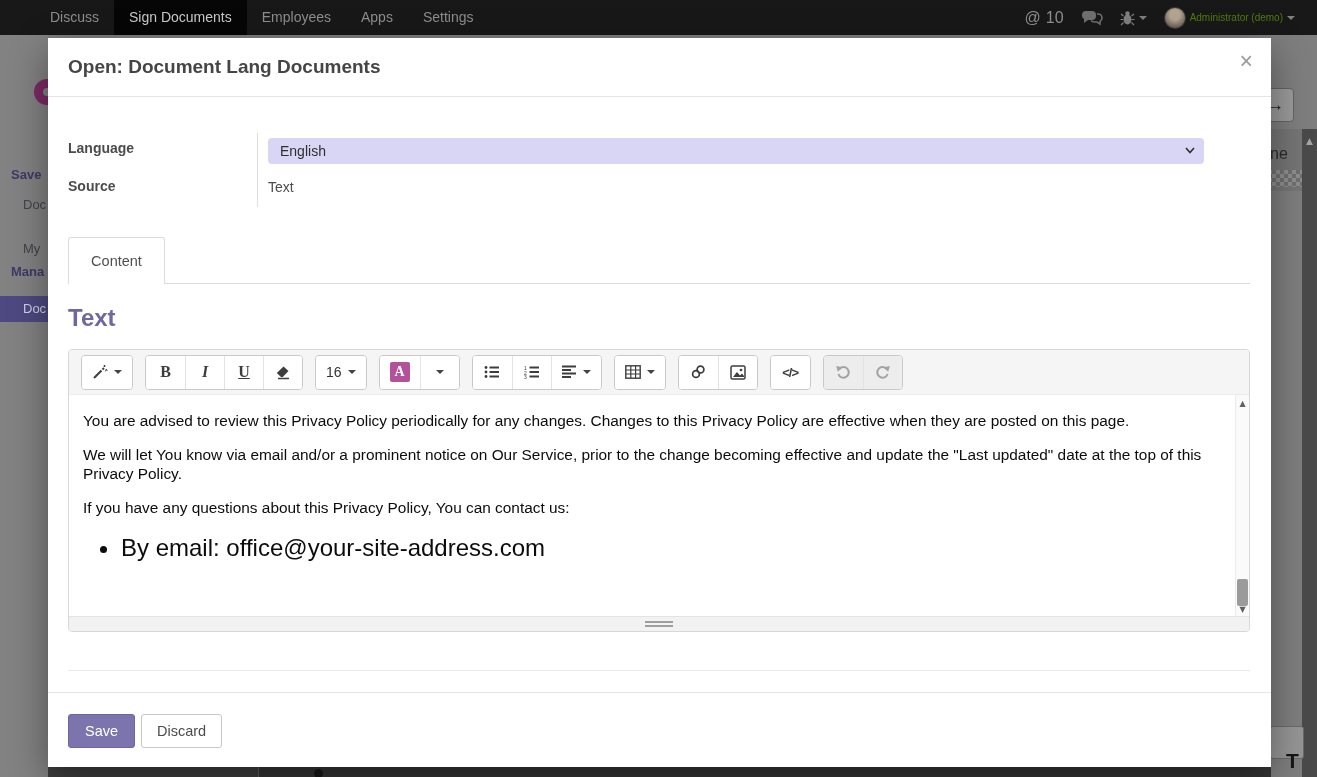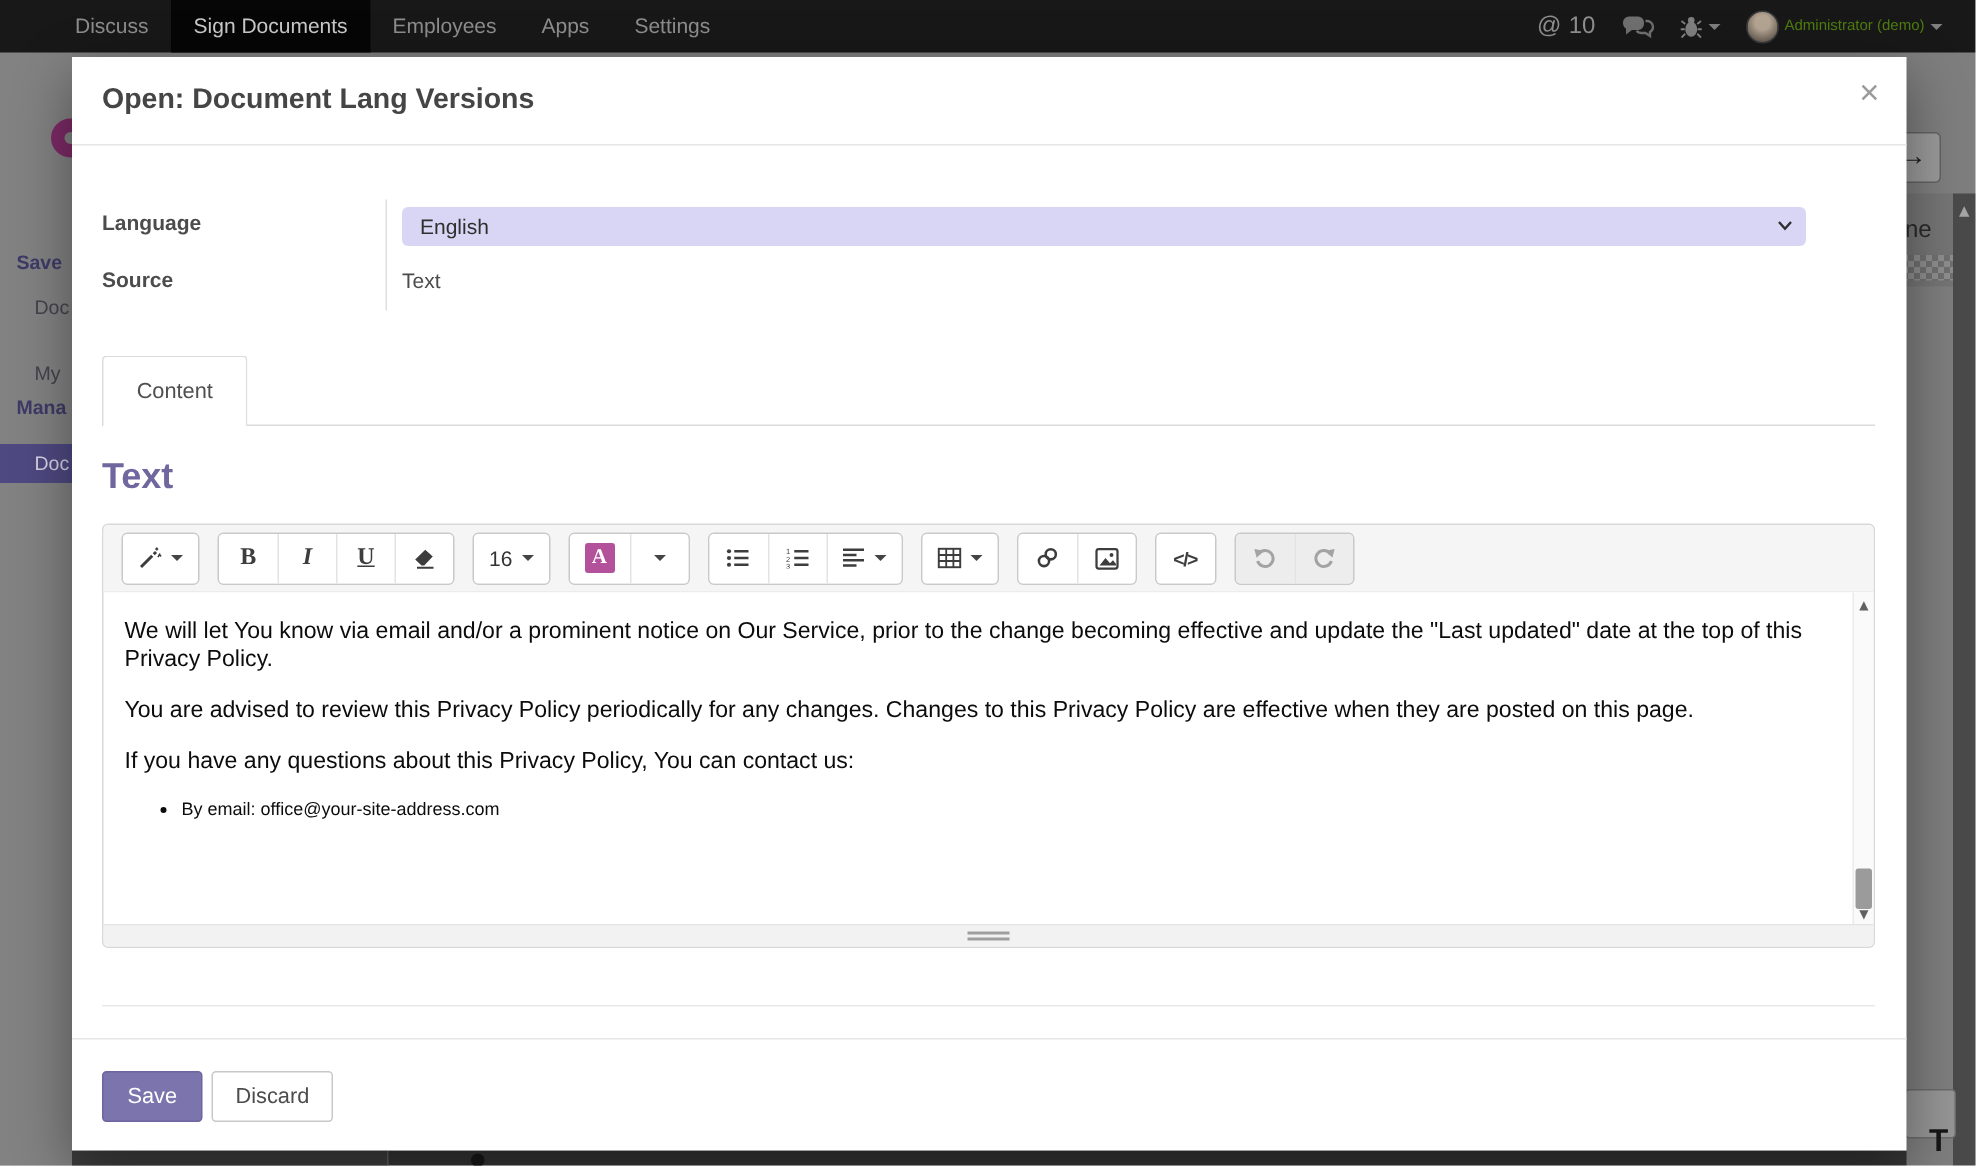--- a/index.html
+++ b/index.html
@@ -128,21 +128,21 @@
   .code-label { font-size:13px; font-weight:bold; color:#3d3d3d; letter-spacing:-1px; }
   .tb-btn svg { display:block; }
   
   .ed-content {
     position:absolute; left:0; top:45px; width:100%; height:223px; overflow:hidden;
     padding:16px 40px 0 14px; font-size:15.4px; color:#0c0c0c; line-height:1.24; cursor:text;
   }
   .ed-content p { margin:0 0 15px; }
   .ed-content h1 { font-size:28.5px; font-weight:bold; color:#000; margin:23px 0 17px; letter-spacing:.2px; }
   .ed-content ul { margin:14px 0 0; padding-left:38px; }
-  .ed-content li { font-size:12px; line-height:1.3; }
+  .ed-content li { font-size:24px; line-height:1.3; }
   .ed-scrollbar {
     position:absolute; right:0; top:45px; width:14px; height:223px;
     background:#fafafa; border-left:1px solid #ebebeb;
   }
   .ed-scrollbar .arr { position:absolute; left:0; width:13px; text-align:center; font-size:8px; color:#616161; cursor:pointer; font-family:"DejaVu Sans",sans-serif; }
   .ed-scrollbar .arr.up { top:4px; } .ed-scrollbar .arr.down { bottom:4px; }
   .ed-thumb { position:absolute; left:1px; top:184px; width:11px; height:27px; background:#9b9b9b; border-radius:2px; cursor:pointer; }
   .resizer {
     position:absolute; left:0; bottom:0; width:100%; height:15px; background:#f2f2f2;
     border-top:1px solid #e3e3e3; border-radius:0 0 4px 4px; cursor:ns-resize;
@@ -216,21 +216,21 @@
   <div class="bg-T">T</div>
 </div>
 
 <div class="bg-bottom">
   <div class="bg-bottom-left"></div>
   <div class="bg-bottom-dot"></div>
 </div>
 
 <div class="modal">
   <div class="modal-header">
-    <div class="modal-title">Open: Document Lang Versions</div>
+    <div class="modal-title">Open: Document Lang Documents</div>
     <div class="modal-close">×</div>
   </div>
 
   <div class="field-label" style="top:102px;">Language</div>
   <div class="field-label" style="top:140px;">Source</div>
   <div class="label-sep"></div>
   <div class="select-box">
     <span>English</span>
     <svg width="10" height="7" viewBox="0 0 10 7">
       <path d="M1 1 L5 5.5 L9 1" stroke="#2f2f2f" stroke-width="1.6" fill="none"></path>
@@ -349,22 +349,22 @@
         <div class="tb-btn disabled">
           <svg width="17" height="16" viewBox="0 0 17 16">
             <path d="M12.8 5.2 A5.3 5.3 0 1 0 13.6 10" fill="none" stroke="#a3a3a3" stroke-width="2"></path>
             <polygon points="15.8,2 9.5,3.2 14.2,7.8" fill="#a3a3a3"></polygon>
           </svg>
         </div>
       </div>
     </div>
 
     <div class="ed-content">
+      <p>You are advised to review this Privacy Policy periodically for any changes. Changes to this Privacy Policy are effective when they are posted on this page.</p>
       <p>We will let You know via email and/or a prominent notice on Our Service, prior to the change becoming effective and update the "Last updated" date at the top of this Privacy Policy.</p>
-      <p>You are advised to review this Privacy Policy periodically for any changes. Changes to this Privacy Policy are effective when they are posted on this page.</p>
       <p>If you have any questions about this Privacy Policy, You can contact us:</p>
       <ul>
         <li>By email: office@your-site-address.com</li>
       </ul>
     </div>
 
     <div class="ed-scrollbar">
       <div class="arr up">▲</div>
       <div class="ed-thumb"></div>
       <div class="arr down">▼</div>

